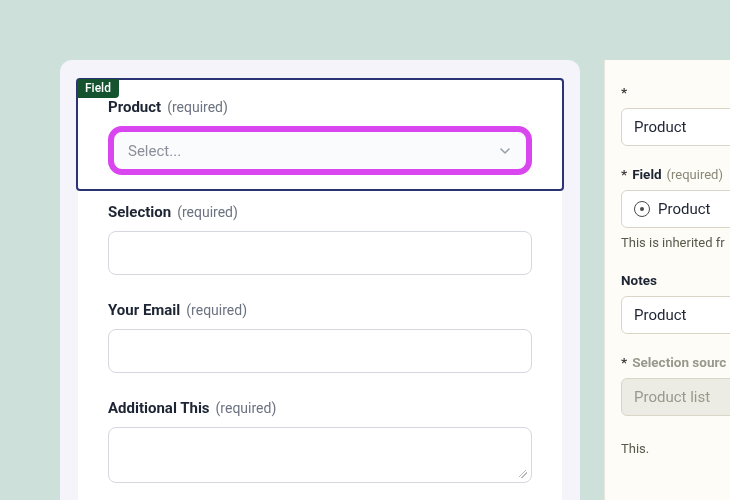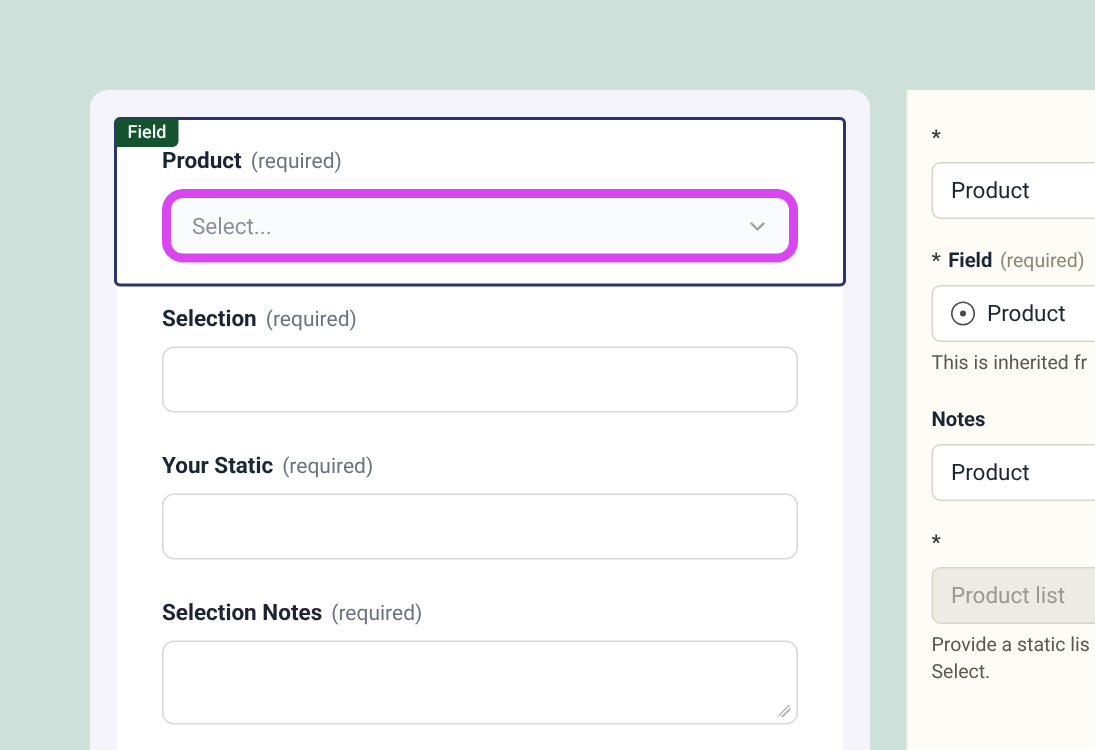--- a/index.html
+++ b/index.html
@@ -206,29 +206,29 @@
     <div class="field-block">
       <div class="field-label">
         <span>Selection</span>
         <span class="req">(required)</span>
       </div>
       <div class="text-input"></div>
     </div>
 
     <div class="field-block">
       <div class="field-label">
-        <span>Your Static</span>
+        <span>Your Email</span>
         <span class="req">(required)</span>
       </div>
       <div class="text-input"></div>
     </div>
 
     <div class="field-block">
       <div class="field-label">
-        <span>Selection Notes</span>
+        <span>Additional This</span>
         <span class="req">(required)</span>
       </div>
       <div class="textarea"></div>
     </div>
 
   </div>
 </div>
 
 <div class="sidebar">
 
@@ -259,23 +259,24 @@
       <span>Notes</span>
     </div>
     <div class="sb-input">
       <span>Product</span>
     </div>
   </div>
 
   <div class="sb-group">
     <div class="sb-label" style="color:#9a988c;">
       <span class="ast">*</span>
+      <span>Selection sourc</span>
     </div>
     <div class="sb-input disabled">
       <span>Product list</span>
     </div>
     <div class="sb-help">
-      <span>Provide a static lis</span><br>
-      <span>Select.</span>
+      <br>
+      <span>This.</span>
     </div>
   </div>
 
 </div>
 
 </body></html>

